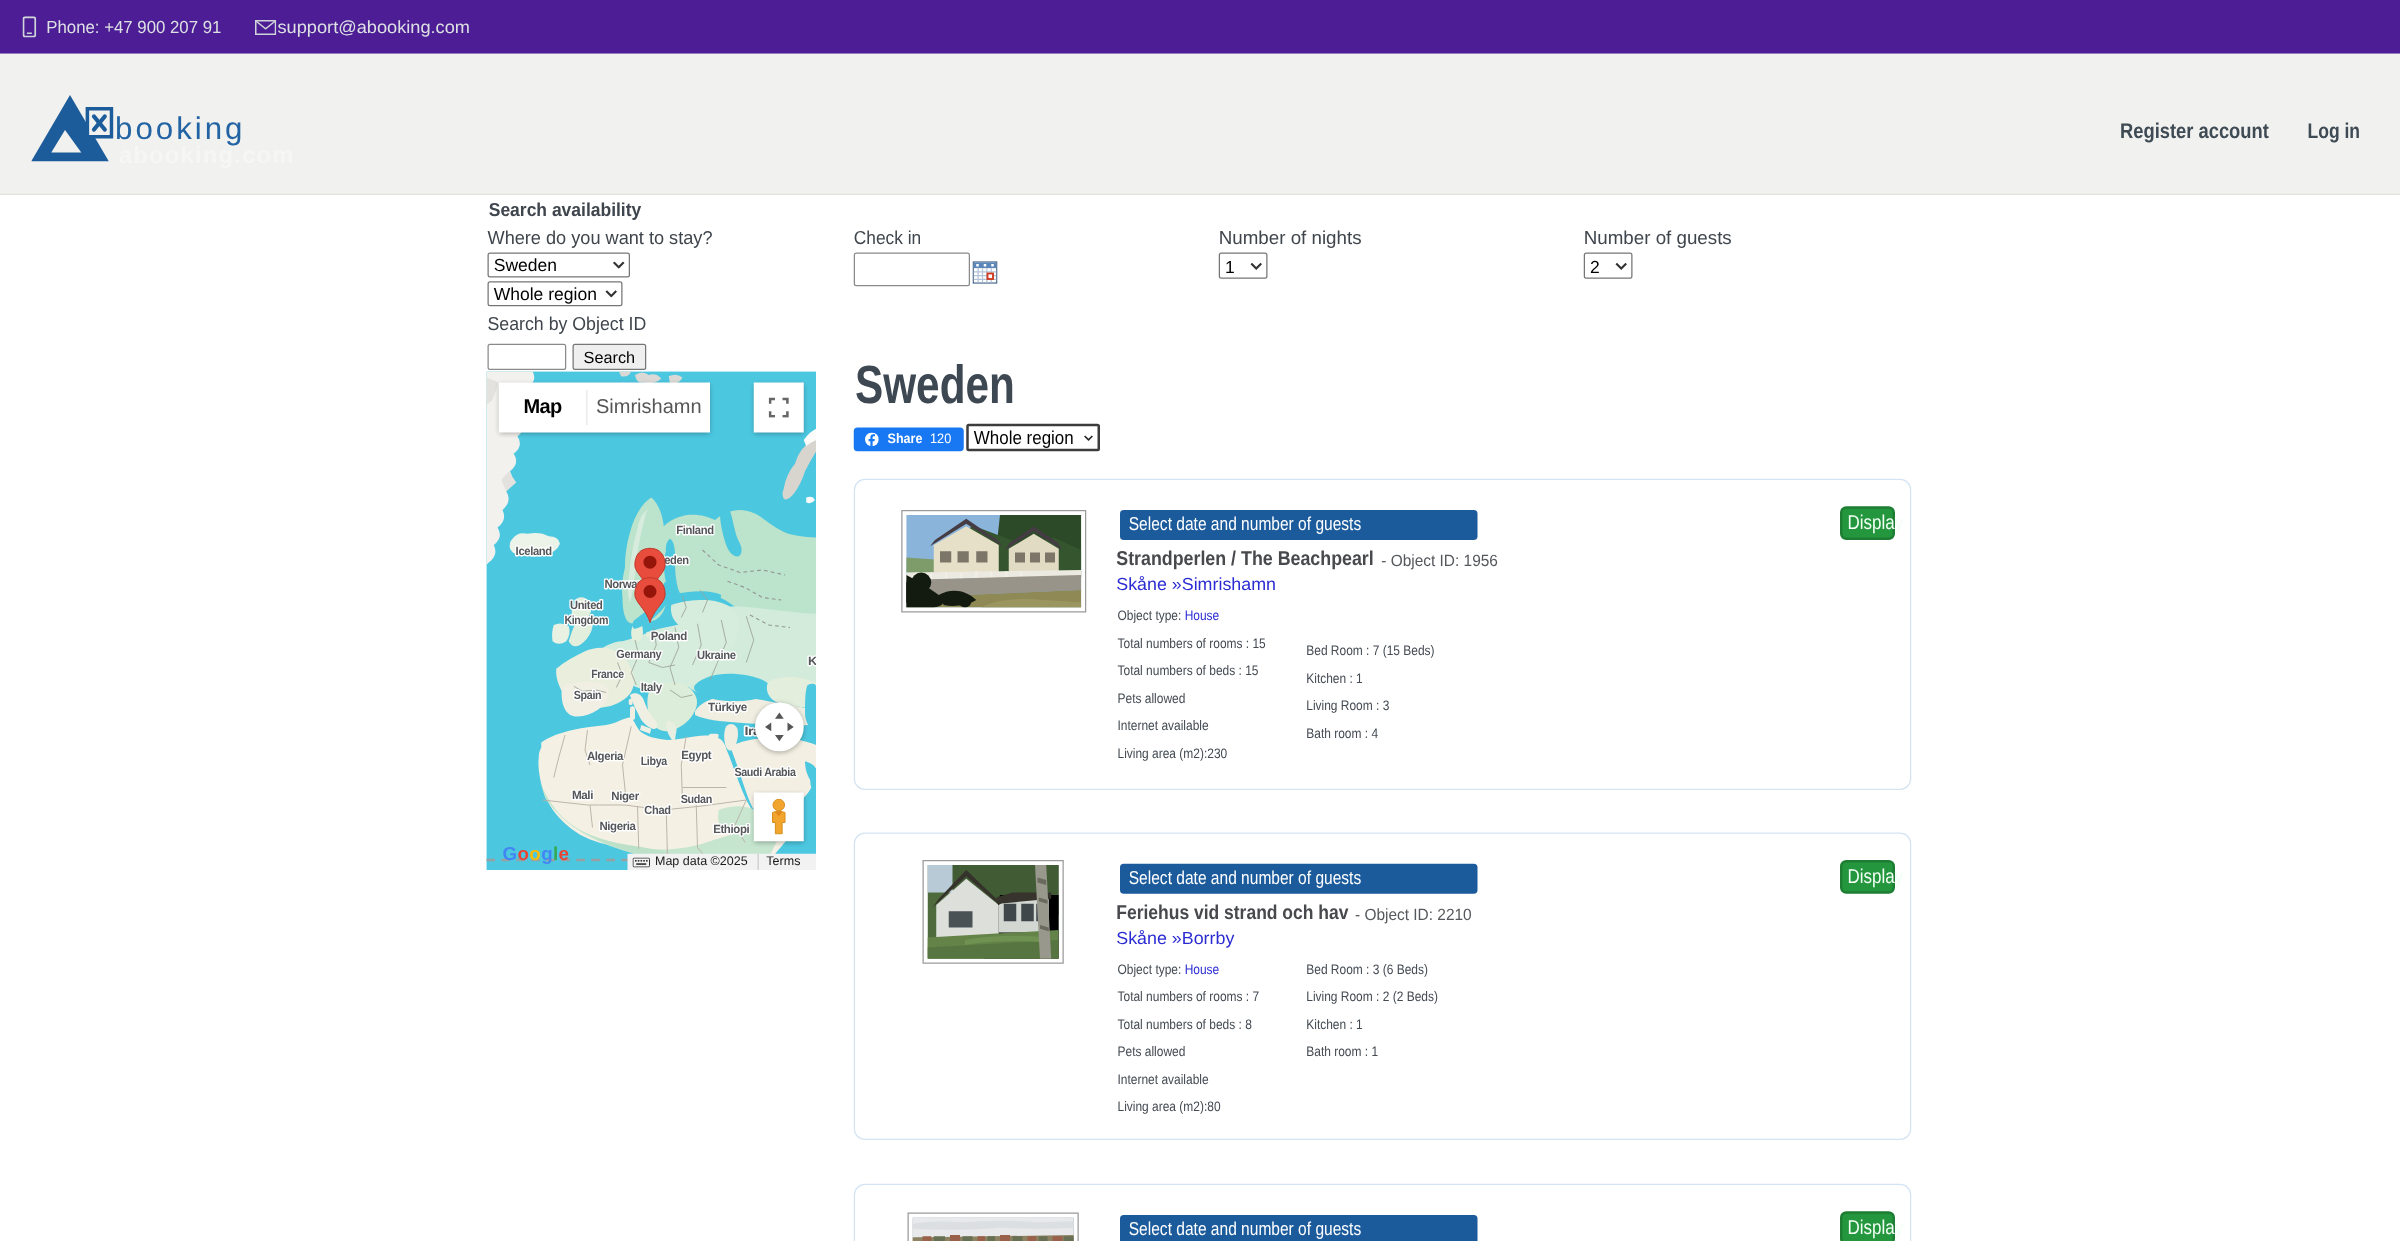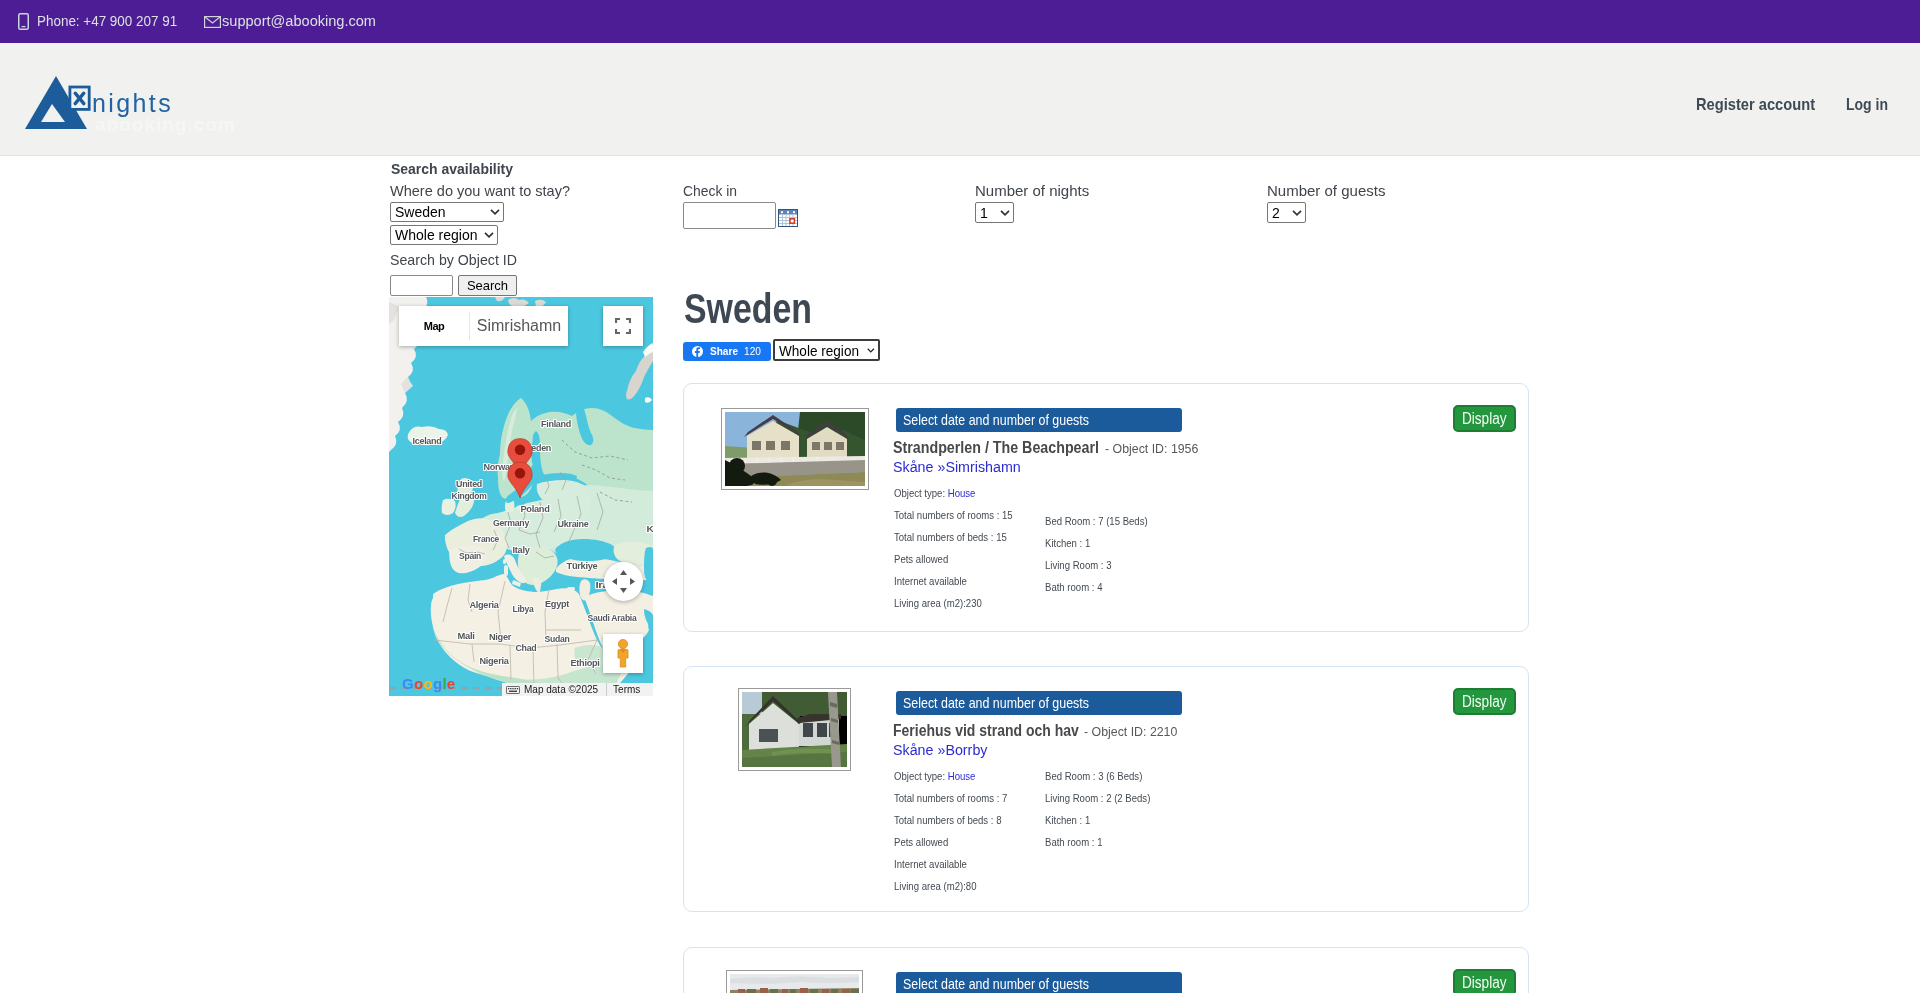--- a/index.html
+++ b/index.html
@@ -23,21 +23,21 @@
 .btn { position:absolute; background:#efefef; border:1px solid #767676; border-radius:2px; font-size:13px; color:#000; text-align:center; font-family:"Liberation Sans", sans-serif; }
 
 h1.country { position:absolute; left:684px; top:284px; font-size:43px; line-height:49px; color:#3d4853; font-weight:bold; }
 .card { position:absolute; left:683px; width:846px; background:#fff; border:1px solid #d5e4f3; border-radius:9px; }
 .banner { position:absolute; left:212px; width:286px; height:24px; background:#1b5b9c; border-radius:3px; color:#fff; }
 .cardtitle { position:absolute; left:209px; font-size:16px; font-weight:bold; color:#47494c; }
 .cardtitle .oid { font-weight:normal; color:#55585c; font-size:13px; }
 .loc { position:absolute; left:209px; font-size:14px; color:#2b2bd3; }
 .det { position:absolute; font-size:11px; color:#434a52; }
 .det a { color:#2b2bd3; }
-.display { position:absolute; right:12px; top:21px; width:63px; height:27px; background:#24973e; border:2px solid #1d7e33; border-radius:5px; color:#f2fff4; font-size:16px; text-align:center; line-height:23px; }
+.display { position:absolute; right:12px; top:21px; width:44px; height:27px; background:#24973e; border:2px solid #1d7e33; border-radius:5px; color:#f2fff4; font-size:16px; text-align:center; line-height:23px; }
 .photo { position:absolute; background:#fff; border:1px solid #9a9a9a; padding:3px; }
 
 #t-phone{transform:scaleX(.96)} #t-mail{transform:scaleX(1.04)}
 #t-reg{transform:scaleX(.863)} #t-login{transform:scaleX(.824)}
 #t-sa{transform:scaleX(.932)} #t-where{transform:scaleX(.968)} #t-sbo{transform:scaleX(.946)}
 #t-checkin{transform:scaleX(.925)}
 #t-sweden{transform:scaleX(.787)}
 #t-share{transform:scaleX(.915)} #t-120{transform:scaleX(.924)}
 #t-wr2{transform:scaleX(.905)}
 #t-ban1,#t-ban2,#t-ban3{transform:scaleX(.829)}
@@ -68,21 +68,21 @@
     <svg class="abs" style="left:25px;top:33px" width="66" height="54" viewBox="0 0 66 54">
       <path d="M31,0 L62,53 L0,53 Z" fill="#1d5c9b"></path>
       <path d="M27,28 L40,46 L16,46 Z" fill="#f1f1ef"></path>
       <rect x="43.5" y="9.6" width="22.1" height="25.2" fill="#1d5c9b"></rect>
       <rect x="46.3" y="12.4" width="16.5" height="19.6" fill="#f1f1ef"></rect>
       <g stroke="#1d5c9b" stroke-width="3.4" stroke-linecap="round">
           <line x1="50.2" y1="17.2" x2="58.8" y2="27.6"></line>
           <line x1="58.8" y1="17.2" x2="50.2" y2="27.6"></line>
         </g>
     </svg>
-    <div class="abs" style="left:92px;top:48px;font-size:25px;line-height:1;color:#2263a3;letter-spacing:2.4px;"><span id="t-booking">nights</span></div>
+    <div class="abs" style="left:92px;top:48px;font-size:25px;line-height:1;color:#2263a3;letter-spacing:2.4px;"><span id="t-booking">booking</span></div>
     <div class="abs" style="left:95px;top:71px;font-size:19px;font-weight:bold;color:rgba(255,255,255,0.4);letter-spacing:1px;">abooking.com</div>
     <div class="abs navlink" style="left:1696px;top:52px;width:120px;text-align:left;"><span class="cx" id="t-reg">Register account</span></div>
     <div class="abs navlink" style="left:1846px;top:52px;"><span class="cx" id="t-login">Log in</span></div>
   </div>
 
   <div class="abs" style="left:391px;top:160px;font-weight:bold;"><span class="cx lbl" id="t-sa" style="font-weight:bold">Search availability</span></div>
   <div class="abs" style="left:390px;top:182px"><span class="cx lbl" id="t-where">Where do you want to stay?</span></div>
   <div class="sel" style="left:390px;top:202px;width:114px;height:20px">
       <span>Sweden</span>
       <svg width="10" height="6" viewBox="0 0 10 6">
@@ -291,21 +291,21 @@
 
   <g>
     <path d="M520,474.5 C517.5,465.5 510.6,460.3 508.4,454.8 C507.2,451.6 508.1,444.1 512.5,440.9 C516.5,437.9 523.5,437.9 527.5,440.9 C531.9,444.1 532.8,451.6 531.6,454.8 C529.4,460.3 522.5,465.5 520,474.5 Z" fill="#e84c3d" stroke="#c0392b" stroke-width="0.8"></path>
     <circle cx="520" cy="449.7" r="5.2" fill="#96150a"></circle>
     <path d="M520,498 C517.5,489 510.6,483.8 508.4,478.3 C507.2,475.1 508.1,467.6 512.5,464.4 C516.5,461.4 523.5,461.4 527.5,464.4 C531.9,467.6 532.8,475.1 531.6,478.3 C529.4,483.8 522.5,489 520,498 Z" fill="#e84c3d" stroke="#c0392b" stroke-width="0.8"></path>
     <circle cx="520" cy="473.2" r="5.2" fill="#96150a"></circle>
   </g>
 </svg>
 
 <div class="abs" style="left:10px;top:9px;width:169px;height:40px;background:#fff;box-shadow:0 1px 4px rgba(0,0,0,.3);display:flex;">
-  <div style="width:70px;text-align:center;line-height:40px;font-size:11px;color:#000;font-weight:bold;letter-spacing:-0.5px;">Map</div>
+  <div style="width:70px;text-align:center;line-height:40px;font-size:16px;color:#000;font-weight:bold;letter-spacing:-0.5px;">Map</div>
   <div style="width:1px;background:#e6e6e6;margin:6px 0;"></div>
   <div style="flex:1;text-align:center;line-height:40px;font-size:16px;color:#565656;">Simrishamn</div>
 </div>
 <div class="abs" style="left:214px;top:9px;width:40px;height:40px;background:#fff;box-shadow:0 1px 4px rgba(0,0,0,.3);">
   <svg style="position:absolute;left:12px;top:12px" width="16" height="16" viewBox="0 0 16 16" fill="none" stroke="#666" stroke-width="2.2">
           <path d="M5,1 L1,1 L1,5"></path>
           <path d="M11,1 L15,1 L15,5"></path>
           <path d="M5,15 L1,15 L1,11"></path>
           <path d="M11,15 L15,15 L15,11"></path>
         </svg>

